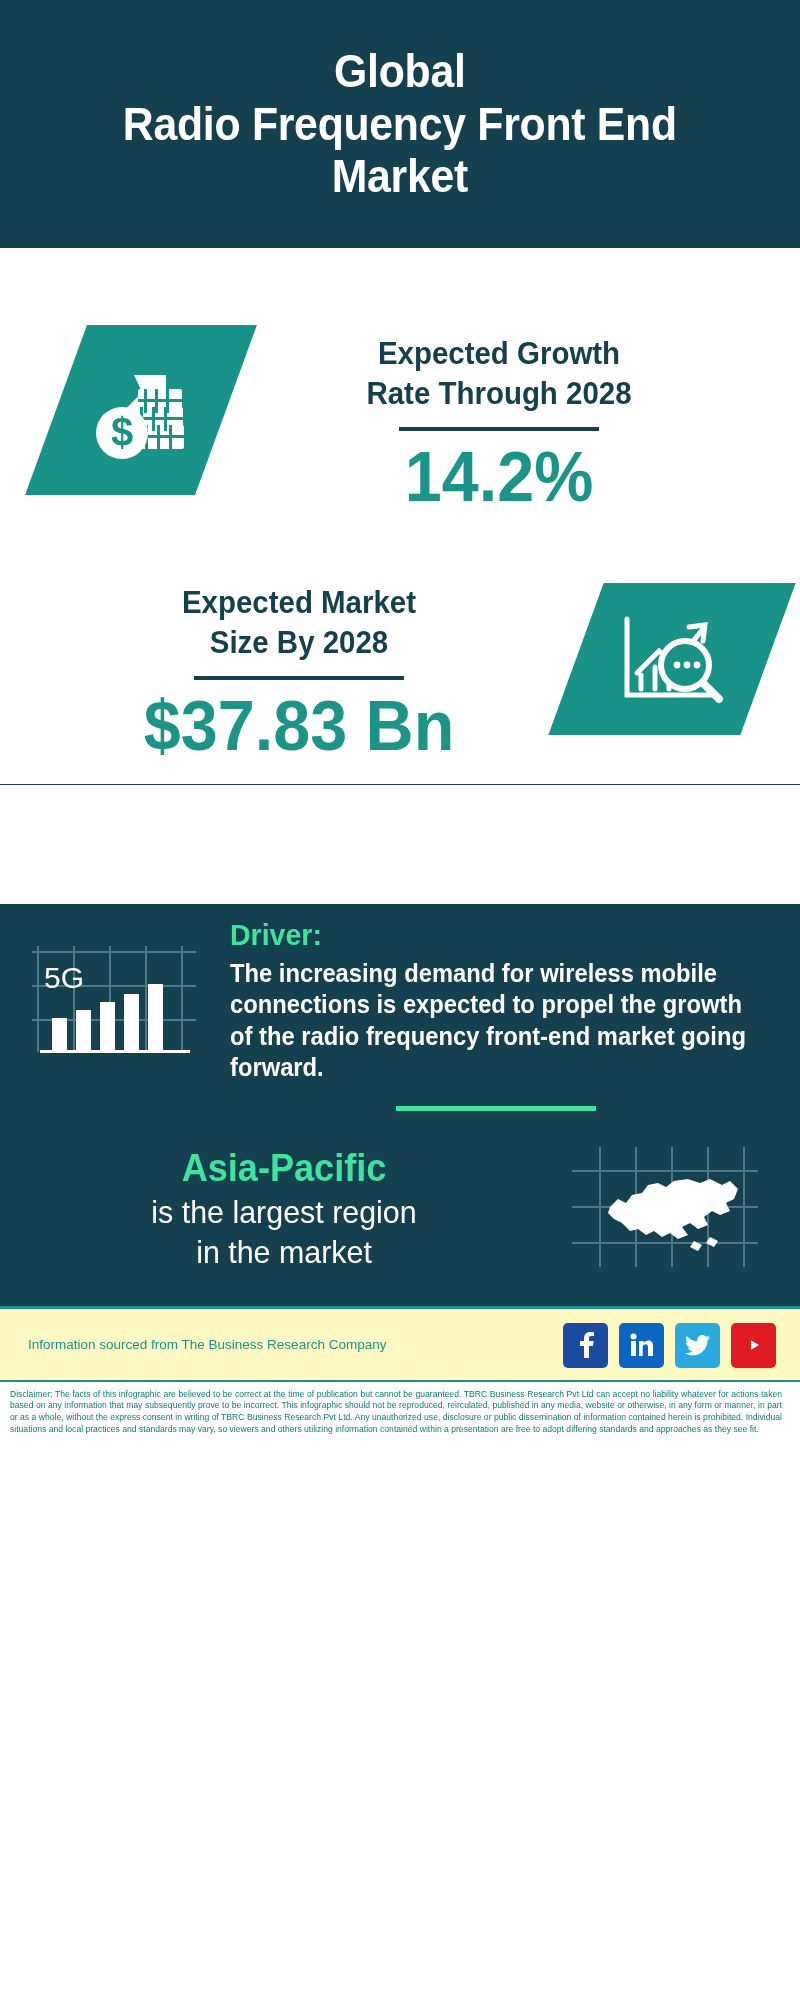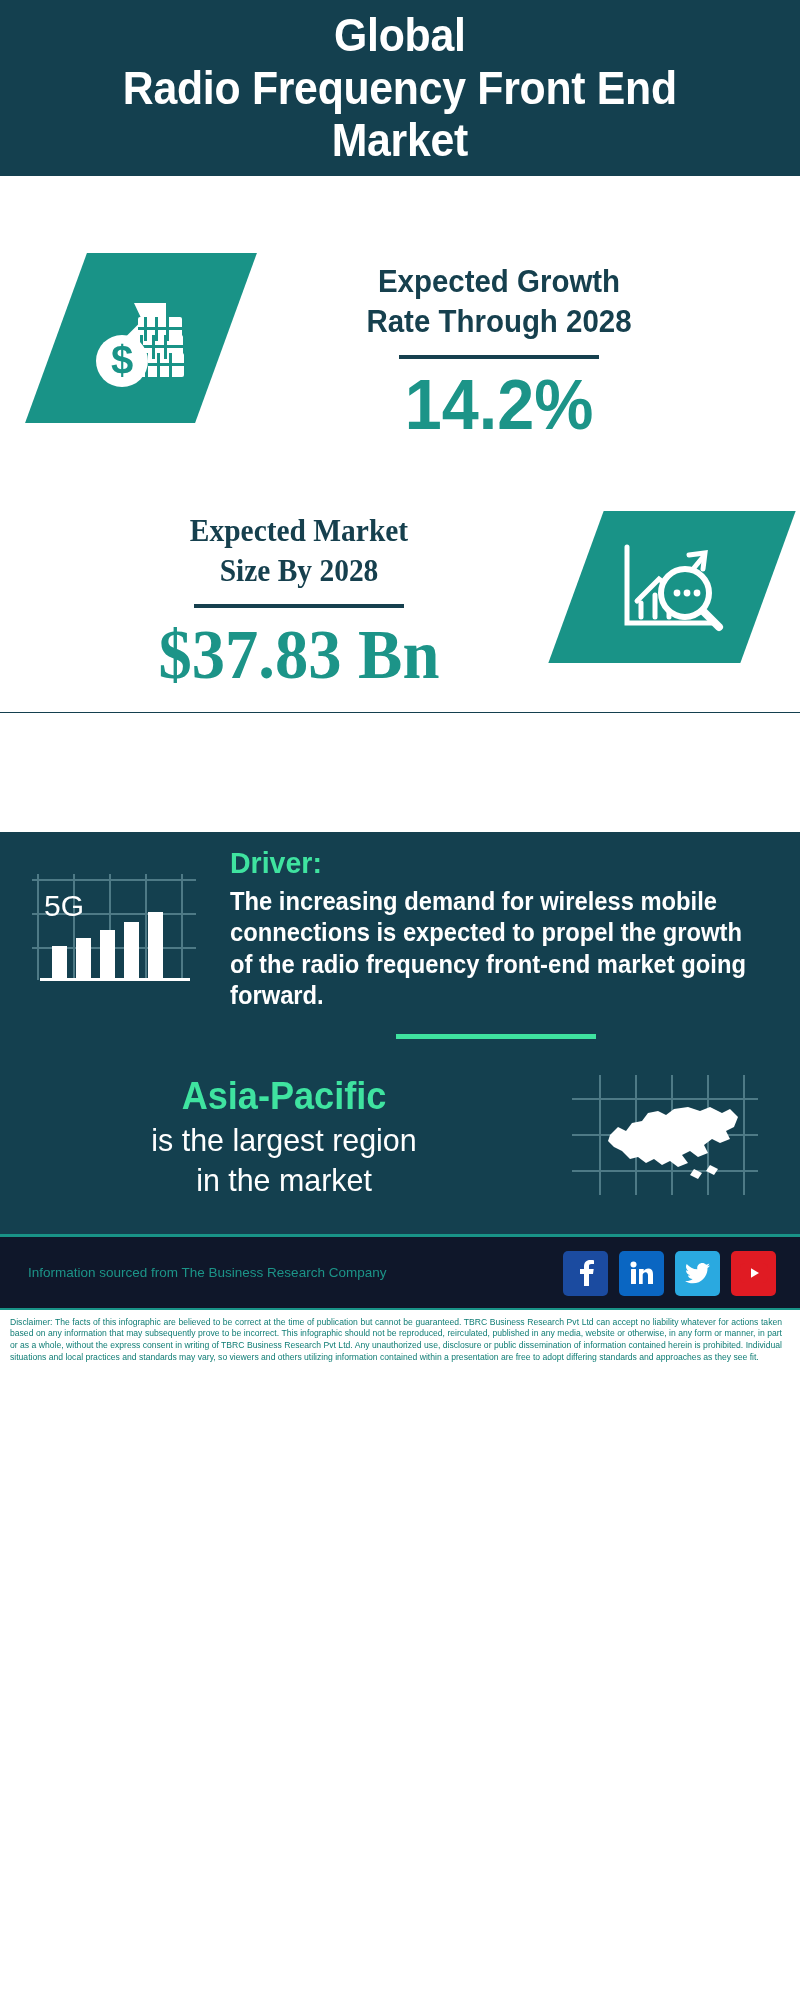--- a/index.html
+++ b/index.html
@@ -6,21 +6,21 @@
   html,body { width:800px; height:2000px; }
   body {
     font-family:"Liberation Sans", sans-serif;
     background:#ffffff;
     position:relative;
     overflow:hidden;
   }
 
   
   .header {
-    height:176px;
+    height:248px;
     background:#14404F;
     display:flex; align-items:center; justify-content:center;
     padding:0 40px;
   }
   .header h1 {
     color:#ffffff;
     font-size:46px;
     line-height:1.15;
     font-weight:bold;
     text-align:center;
@@ -62,21 +62,21 @@
     transform:scaleX(0.95);
   }
 
   
   .growth-row { padding:58px 0 0 0; }
   .growth-badge { width:170px; height:170px; margin-left:56px; }
   .growth-text { flex:1; margin-right:28px; }
   .growth-text .rule { width:200px; }
 
   
-  .size-row { padding:40px 0 20px 0;font-family:Liberation Serif, serif; }
+  .size-row { padding:40px 0 20px 0; }
   .size-text { flex:1; margin-left:22px; }
   .size-text .rule { width:210px; }
   .size-badge { width:192px; height:152px; margin-right:32px; }
 
   
   .dark-zone {
     background:#14404F;
     position:relative;
     padding-bottom:22px;
   }
@@ -111,21 +111,21 @@
     line-height:1.2; transform:scaleX(0.95);
   }
   .region-sub {
     color:#ffffff; font-size:32px; line-height:1.25;
     transform:scaleX(0.95);
   }
   .map-box { width:200px; flex:none; }
 
   
   .footer {
-    background:#0f172a;
+    background:#fef9c3;
     border-top:3px solid #199387;
     padding:14px 24px 12px 28px;
     display:flex; align-items:center; justify-content:space-between;
   }
   .footer-links { color:#1C9488; font-size:13.5px; line-height:1.7; }
   .social { display:flex; gap:11px; align-items:center; }
   .soc {
     width:45px; height:45px; border-radius:5px;
     display:flex; align-items:center; justify-content:center;
     color:#fff;

